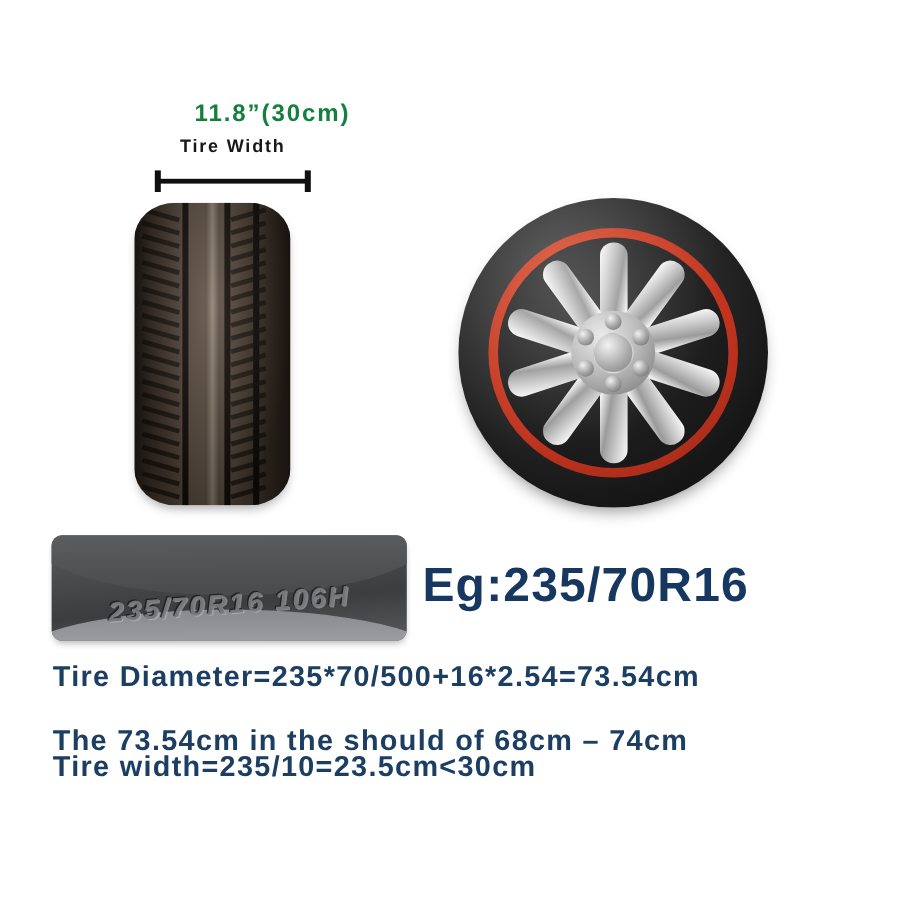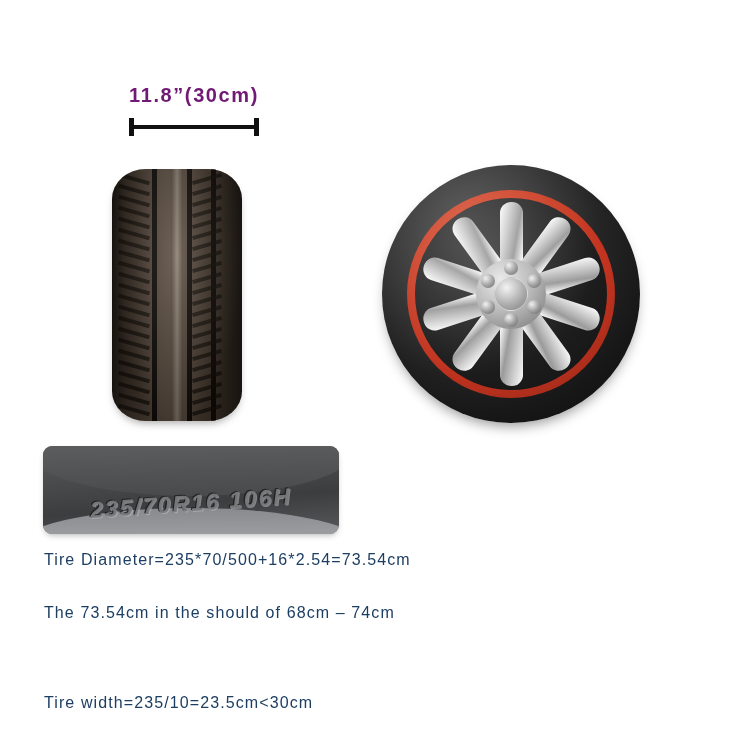--- a/index.html
+++ b/index.html
@@ -25,23 +25,24 @@
     font-weight: bold;
     letter-spacing: 0.3px;
     margin-left: 26px;
     white-space: nowrap;
     text-shadow: 0 1px 1px rgba(0,0,0,.25);
   }
 
   
   .dim-group { position: absolute; text-align: center; }
   .dim-value {
-    font-size: 20px; font-weight: bold; color: #701a75;
+    font-size: 20px; font-weight: bold; color: #15803d;
     letter-spacing: 1.6px; white-space: nowrap;
     font-family: "Liberation Sans", sans-serif;
+    text-align: right;
   }
   .dim-caption {
     font-size: 15px; font-weight: bold; color: #17181a;
     letter-spacing: 1.5px; margin-top: 7px; white-space: nowrap;
   }
   .dim-bar { position: relative; margin-top: 11px; height: 18px; }
   .dim-bar .rule {
     position: absolute; left: 3px; right: 3px; top: 7px;
     height: 4px; background: #101010;
   }
@@ -178,36 +179,37 @@
   
   .eg-text {
     position: absolute; left: 352px; top: 466px;
     font-size: 40px; font-weight: bold;
     color: #16375f; letter-spacing: 1px; white-space: nowrap;
   }
 
   
   .formula {
     position: absolute; left: 44px;
-    font-size: 16px; font-weight: normal;
+    font-size: 24px; font-weight: bold;
     color: #1c3e63; letter-spacing: 1.1px; white-space: nowrap;
   }
   #formula-0 { top: 551px; }
   #formula-1 { top: 604px; }
-  #formula-2 { top: 694px; }
+  #formula-2 { top: 626px; }
   #formula-3 { top: 708px; }
 </style>
 </head>
 <body>
 
 <div id="page">
 
 
   <div class="dim-group" id="width-group">
     <div class="dim-value">11.8”(30cm)</div>
+    <div class="dim-caption">Tire Width</div>
     <div class="dim-bar">
       <div class="cap left"></div>
       <div class="rule"></div>
       <div class="cap right"></div>
     </div>
   </div>
 
 
   <div class="tread">
     <div class="groove g1"></div>
@@ -289,18 +291,19 @@
     <div class="cap"></div>
     <div class="gloss"></div>
   </div>
 
   <div class="sidewall">
     <div class="arcBot"></div>
     <div class="arcTop"></div>
     <div class="emboss">235/70R16  106H</div>
   </div>
 
+  <div class="eg-text">Eg:235/70R16</div>
 
   <div class="formula" id="formula-0">Tire Diameter=235*70/500+16*2.54=73.54cm</div>
   <div class="formula" id="formula-1">The 73.54cm in the should of 68cm – 74cm</div>
   <div class="formula" id="formula-2">Tire width=235/10=23.5cm&lt;30cm</div>
 
 </div>
 
 </body></html>

